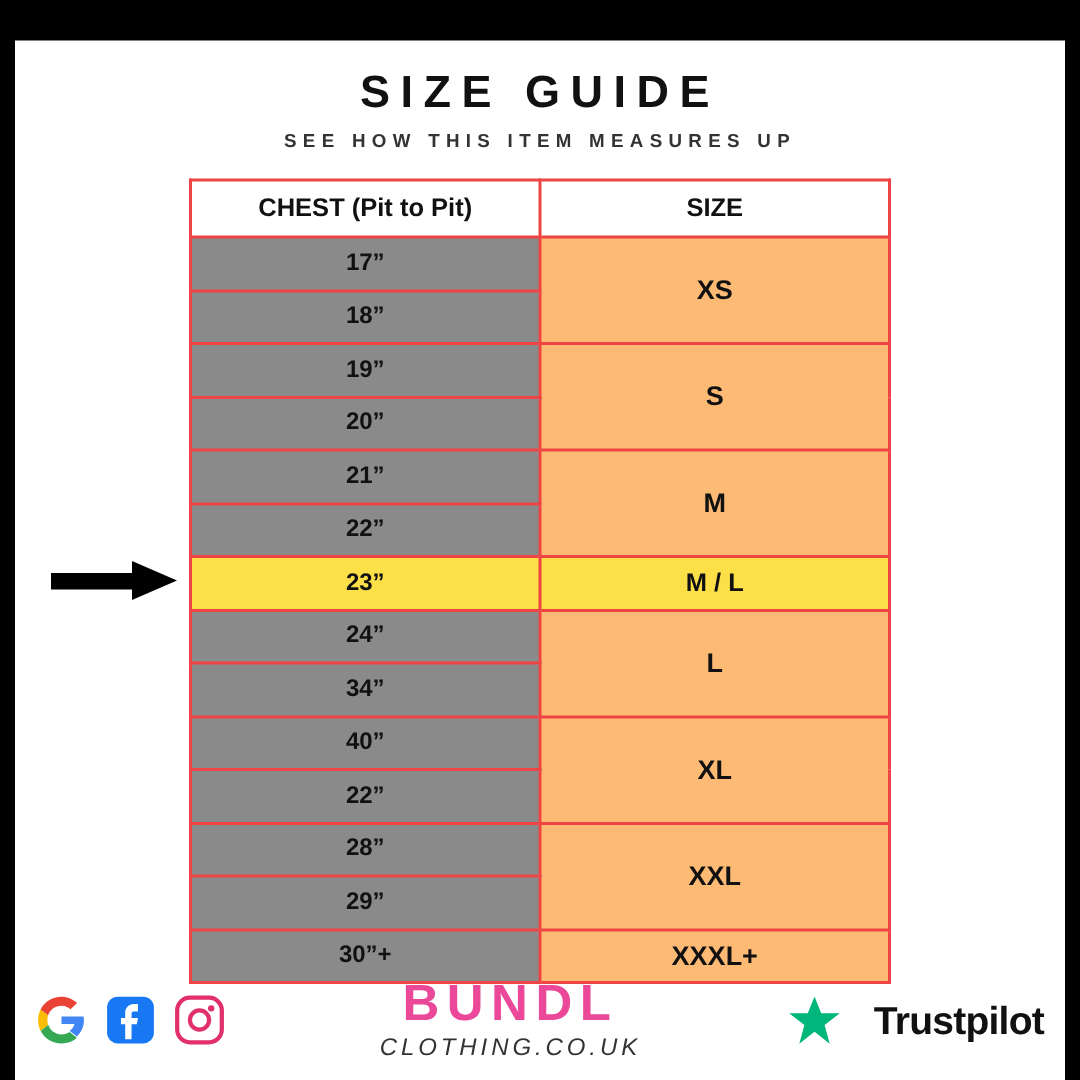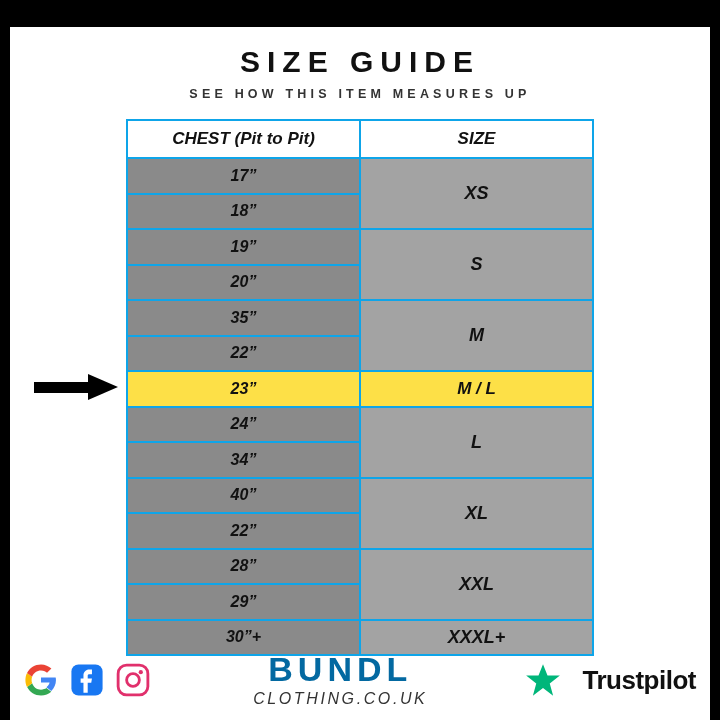--- a/index.html
+++ b/index.html
@@ -42,41 +42,40 @@
     margin-top: 18px;
     width: 468px;
   }
   table.size-table {
     border-collapse: collapse;
     width: 468px;
     table-layout: fixed;
   }
   table.size-table th,
   table.size-table td {
-    border: 2px solid #0ea5e9;
+    border: 2px solid #ef4444;
     text-align: center;
     color: #111;
-    font-style: italic;
   }
   thead th {
     background: #ffffff;
     height: 38px;
     font-size: 17px;
     font-weight: bold;
   }
   td.chest {
     background: #8a8a8a;
     height: 35.5px;
     font-size: 16px;
     font-weight: bold;
     width: 196px;
     margin-top: 36px;
   }
   td.size {
-    background: #a3a3a3;
+    background: #fdba74;
     font-size: 18px;
     font-weight: bold;
   }
   tr.highlight td.chest,
   tr.highlight td.size {
     background: #fde047;
     font-size: 17px;
   }
   tr.highlight td.chest { font-size: 16px; }
   .arrow {
@@ -117,21 +116,21 @@
   }
   .brand {
     text-align: center;
     flex: 0 0 auto;
     margin-left: 6px;
   }
   .brand-name {
     font-size: 34px;
     font-weight: bold;
     letter-spacing: 5px;
-    color: #0369a1;
+    color: #ec4899;
     line-height: 1;
   }
   .brand-sub {
     margin-top: 4px;
     font-size: 16px;
     letter-spacing: 2.6px;
     color: #333;
     font-style: italic;
   }
   .trustpilot {
@@ -180,21 +179,21 @@
 
         <tr>
           <td class="chest">19”</td>
           <td class="size" rowspan="2">S</td>
         </tr>
         <tr>
           <td class="chest">20”</td>
         </tr>
 
         <tr>
-          <td class="chest">35”</td>
+          <td class="chest">21”</td>
           <td class="size" rowspan="2">M</td>
         </tr>
         <tr>
           <td class="chest">22”</td>
         </tr>
 
         <tr class="highlight">
           <td class="chest">23”</td>
           <td class="size">M / L</td>
         </tr>

